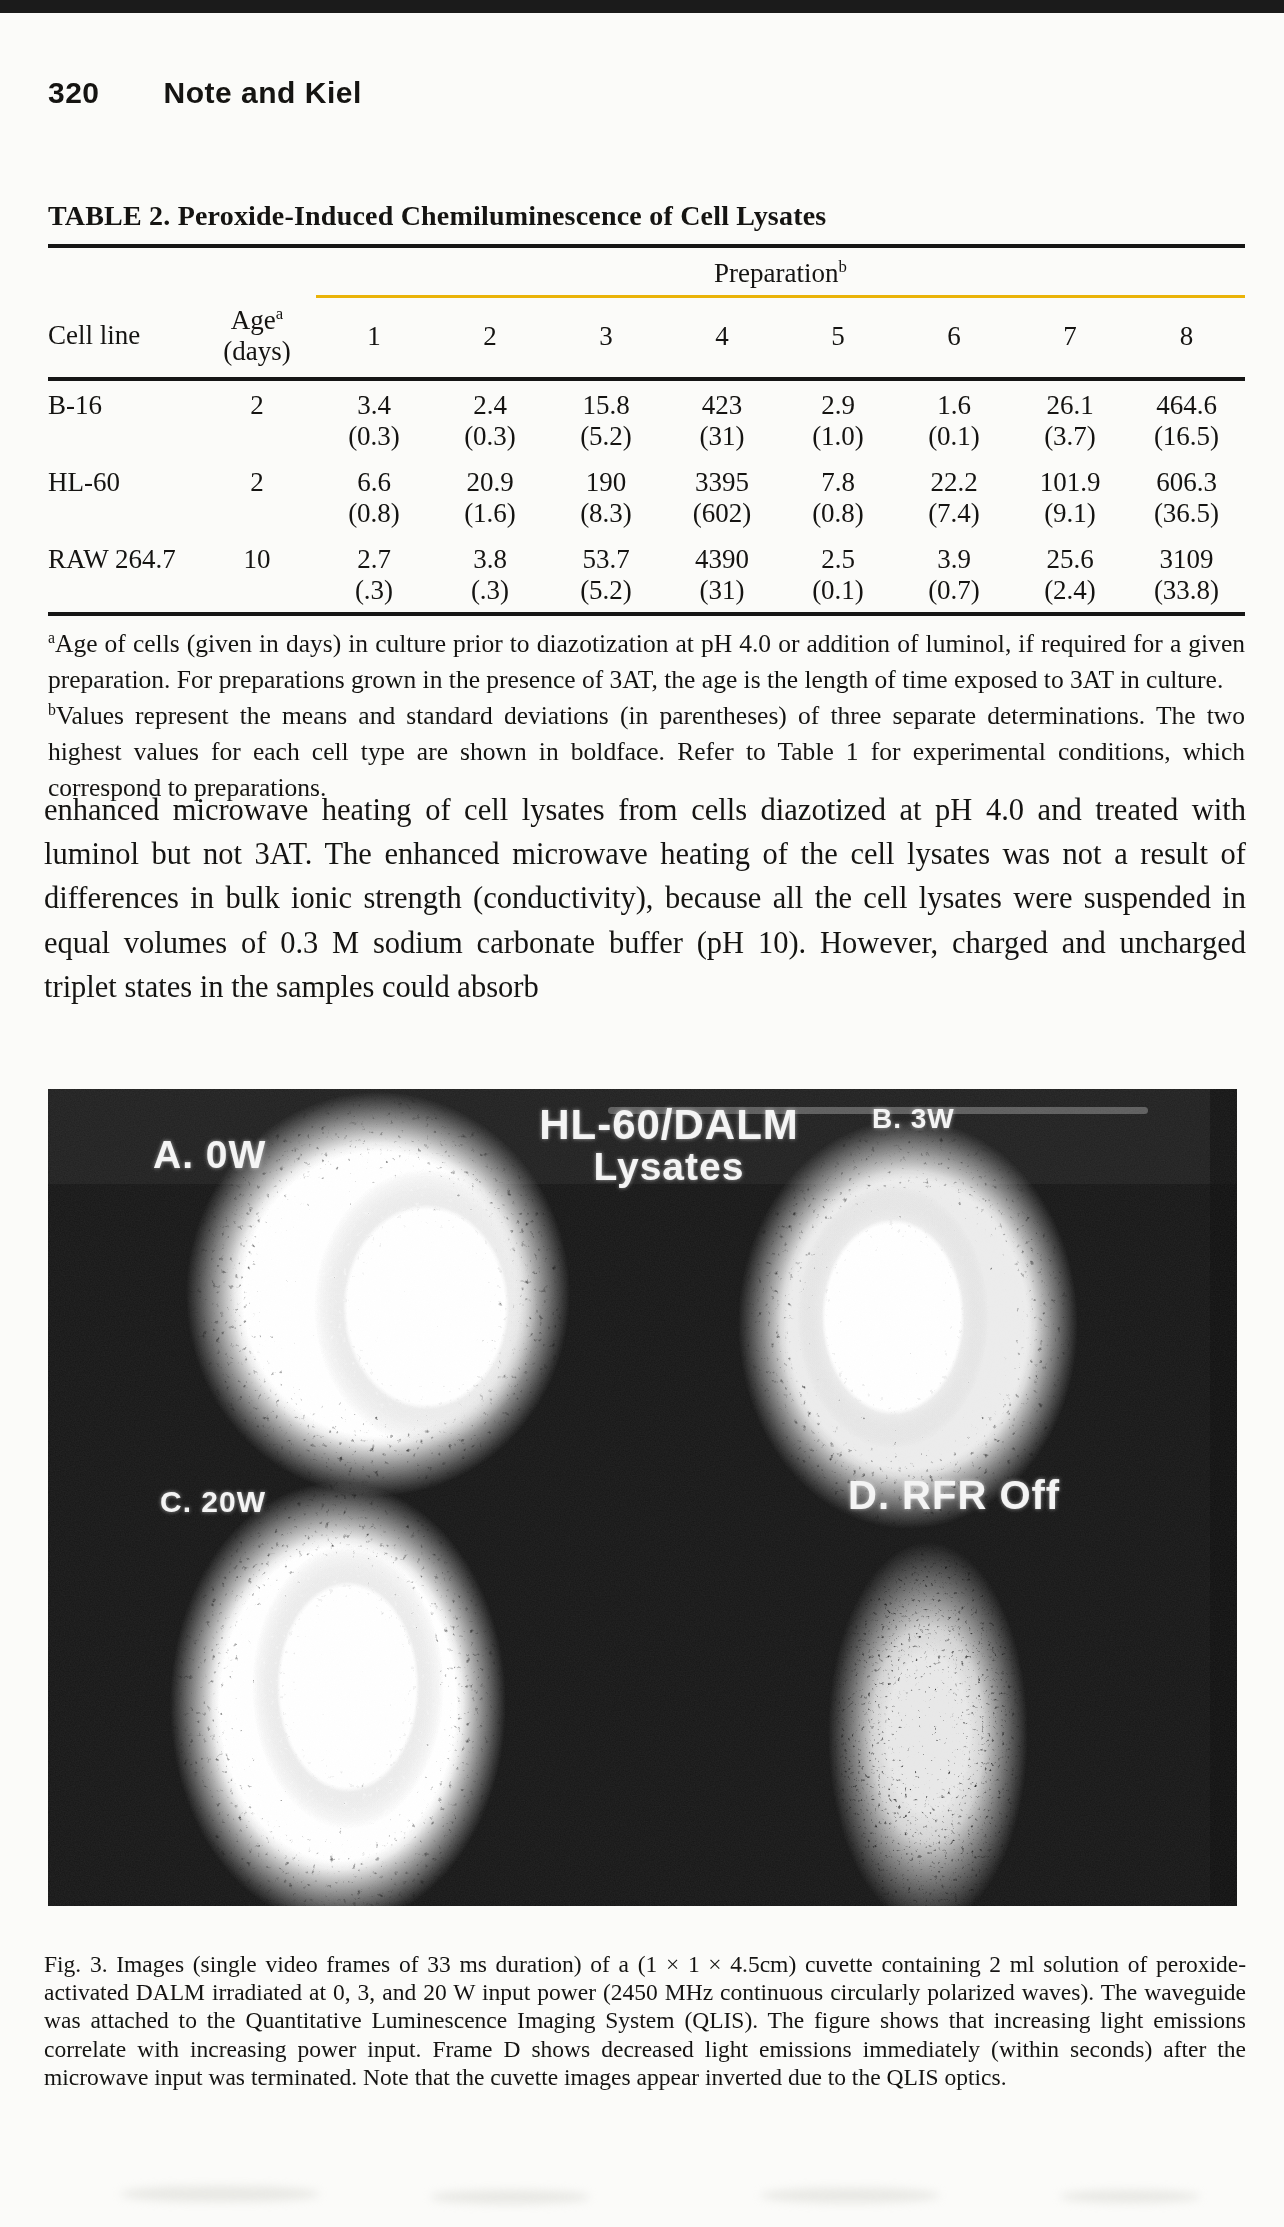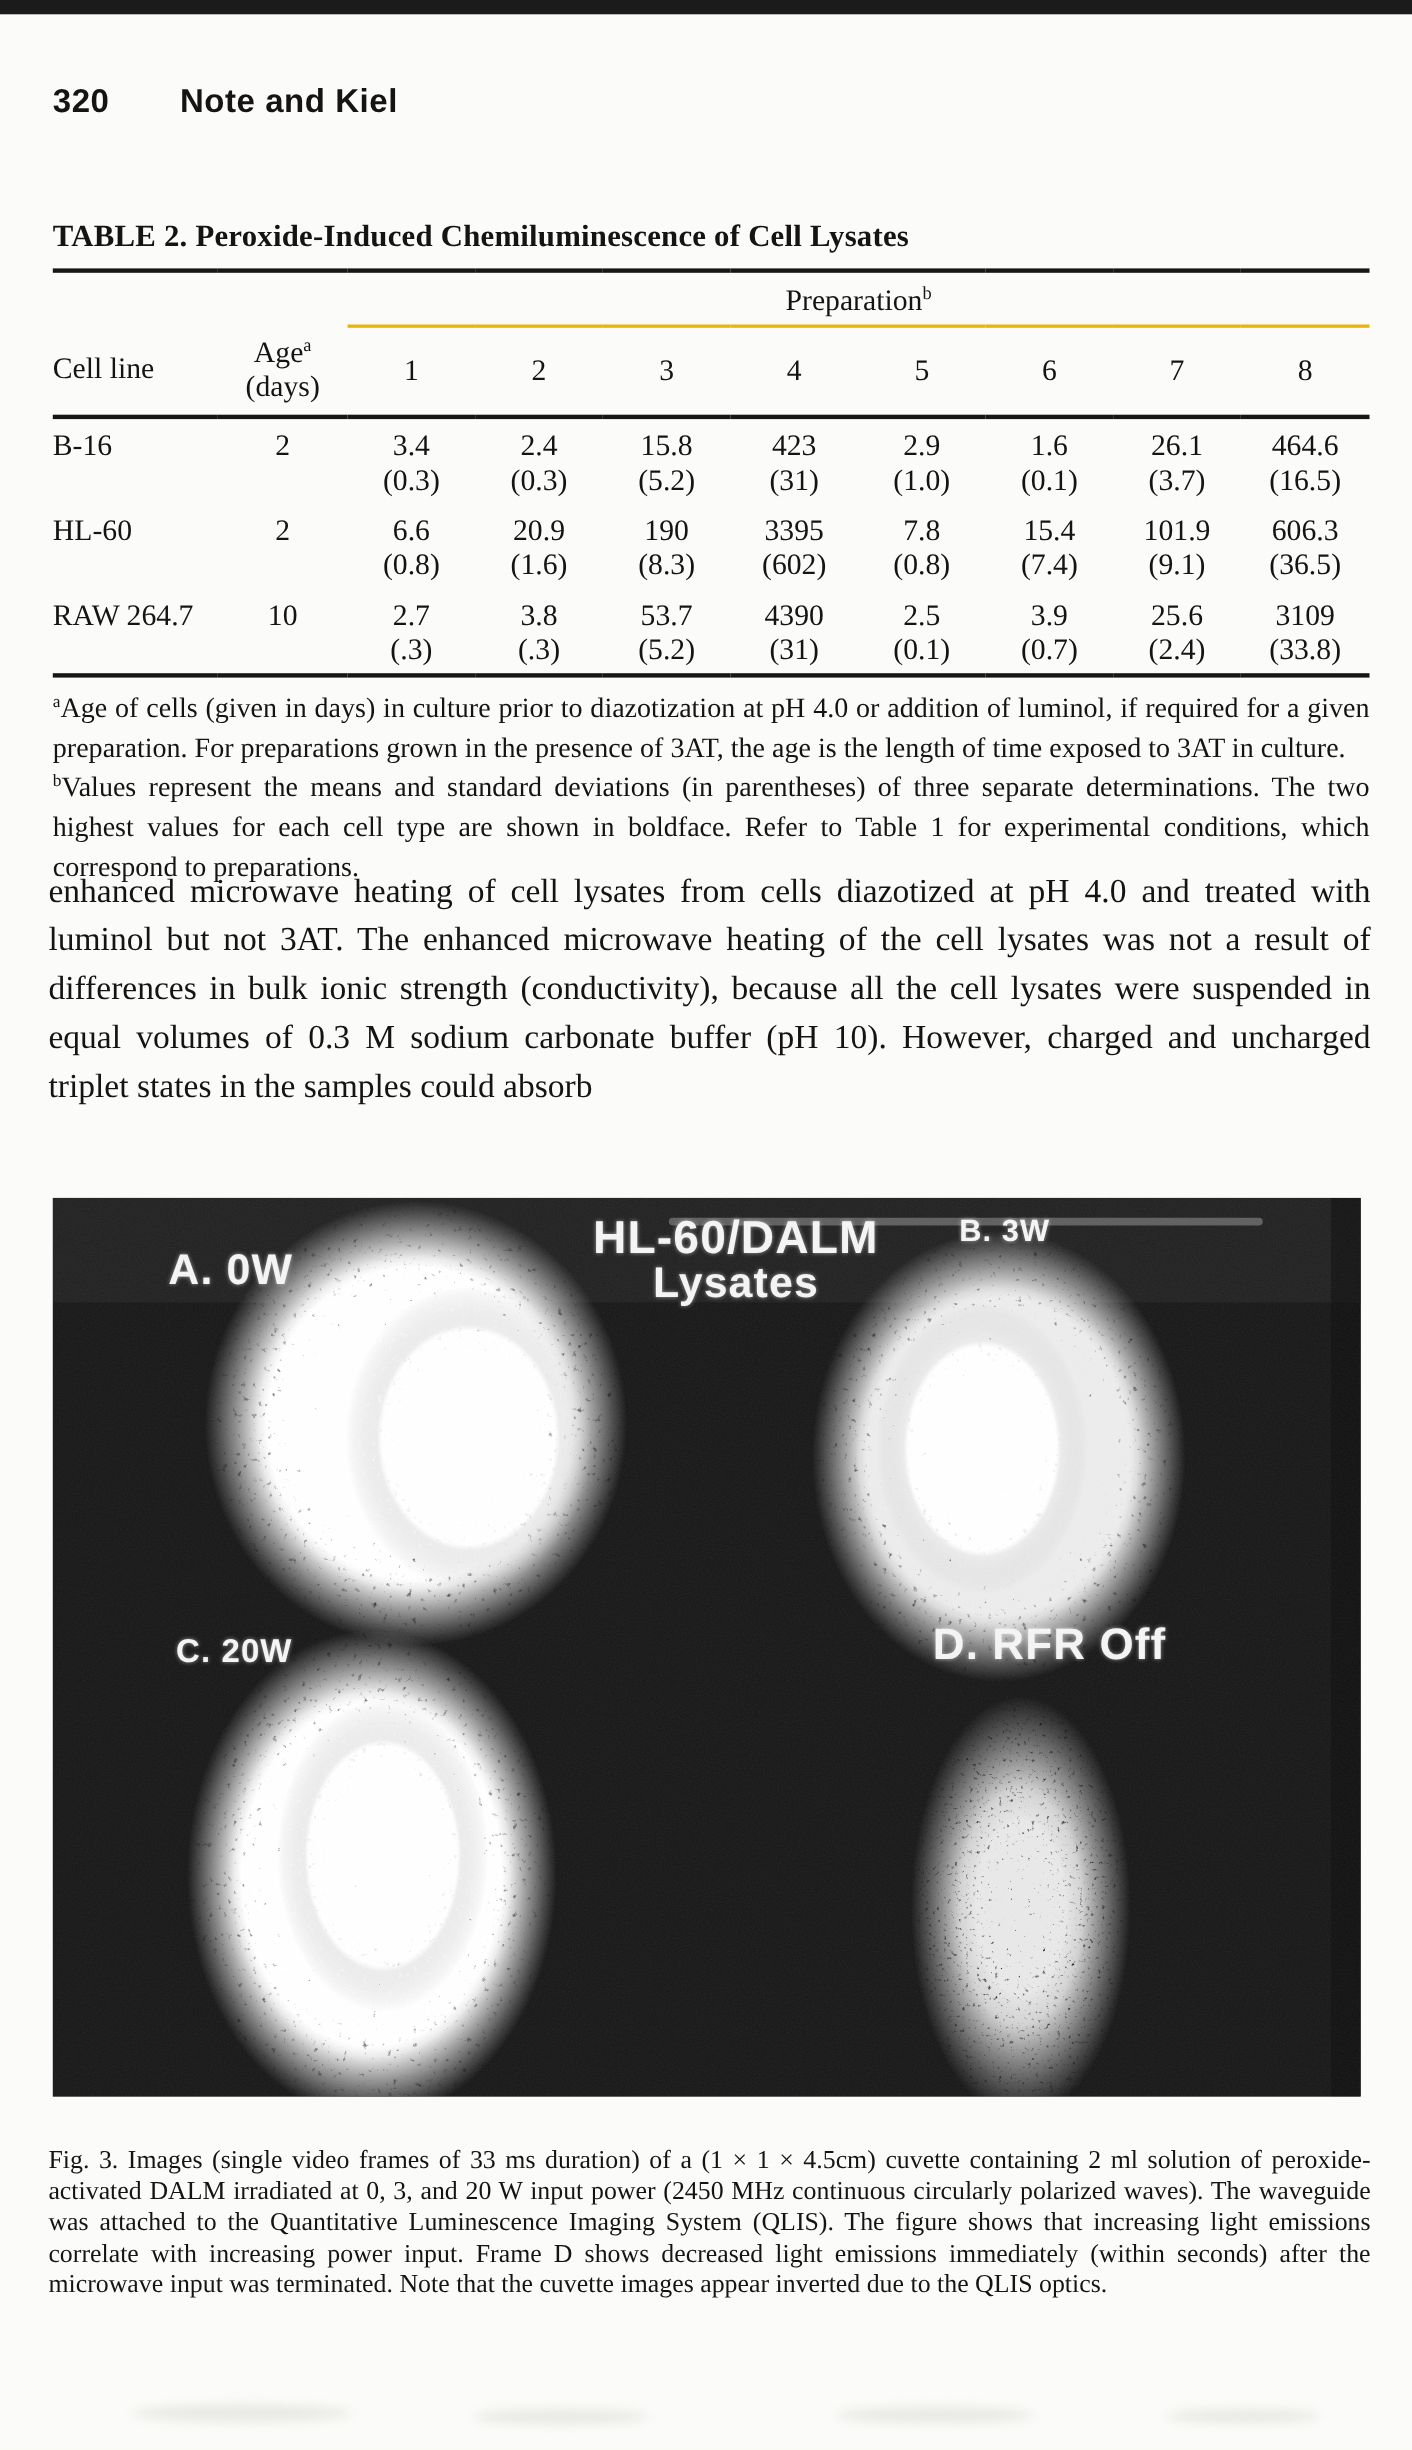--- a/index.html
+++ b/index.html
@@ -131,21 +131,21 @@
           <td class="num">(16.5)</td>
         </tr>
         <tr class="val-row">
           <td class="cl">HL-60</td>
           <td class="age">2</td>
           <td class="num">6.6</td>
           <td class="num">20.9</td>
           <td class="num">190</td>
           <td class="num bold">3395</td>
           <td class="num">7.8</td>
-          <td class="num">15.4</td>
+          <td class="num">22.2</td>
           <td class="num">101.9</td>
           <td class="num bold">606.3</td>
         </tr>
         <tr class="sd-row">
           <td></td>
             <td></td>
           <td class="num">(0.8)</td>
           <td class="num">(1.6)</td>
           <td class="num">(8.3)</td>
           <td class="num">(602)</td>

